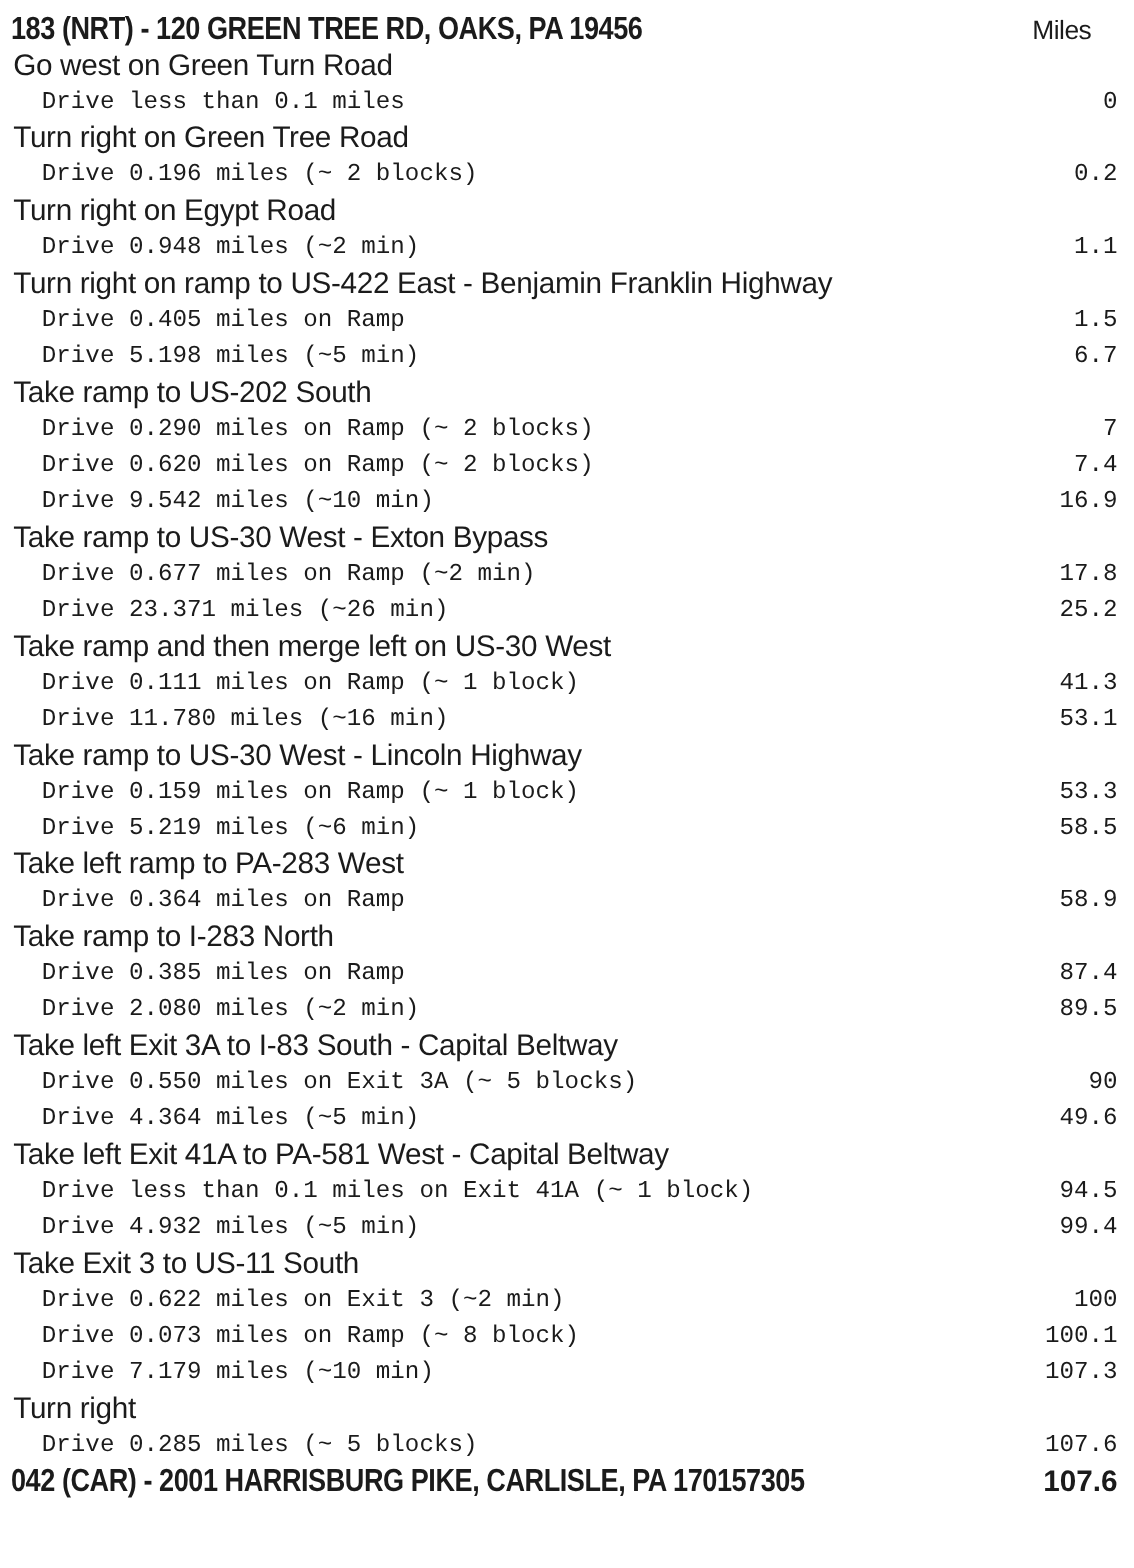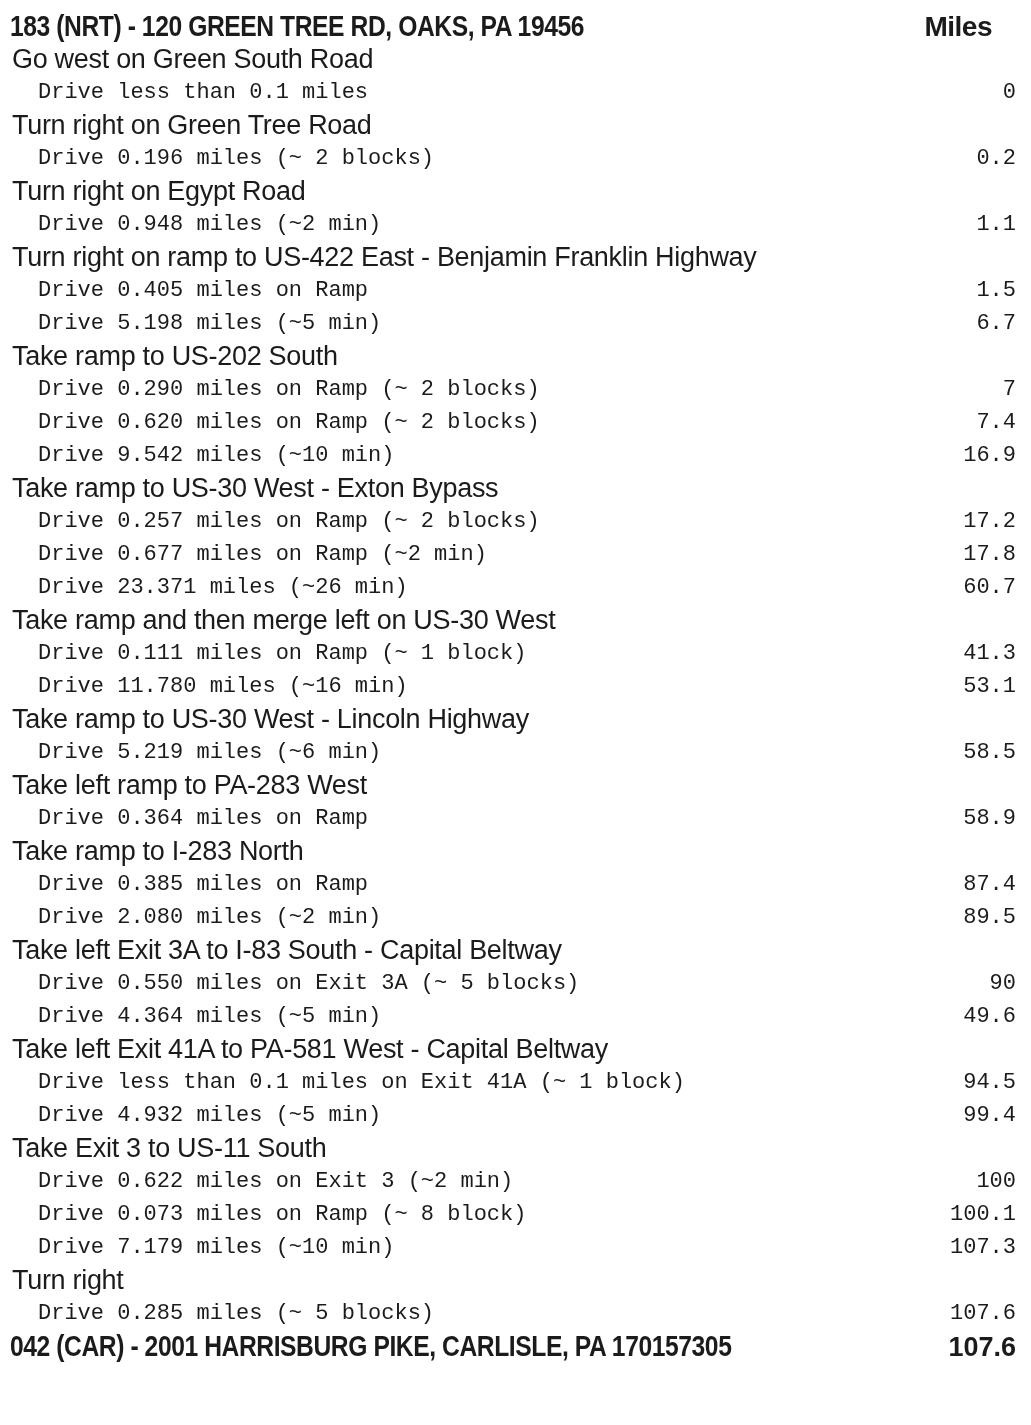--- a/index.html
+++ b/index.html
@@ -32,22 +32,22 @@
   .footer-row .doc-title {
     font-size: 29px;
     font-weight: bold;
     letter-spacing: -0.5px;
     display: inline-block;
     transform: scaleX(0.85);
     transform-origin: left center;
     flex: 1 1 auto;
   }
   .header-row .miles-label {
-    font-size: 28px;
-    font-weight: bold;
+    font-size: 24px;
+    font-weight: normal;
     letter-spacing: -0.5px;
     padding-right: 24px;
     flex: 0 0 auto;
   }
   .instruction-row {
     font-size: 27px;
     letter-spacing: -0.3px;
     padding-left: 2px;
   }
   .substep-row {
@@ -74,21 +74,21 @@
 
 <main class="page">
 
   <header class="row header-row">
     <span class="doc-title">183 (NRT) - 120 GREEN TREE RD, OAKS, PA 19456</span>
     <span class="miles-label">Miles</span>
   </header>
 
   <section id="steps">
       <div class="row instruction-row">
-        <span class="instruction-text">Go west on Green South Road</span>
+        <span class="instruction-text">Go west on Green Turn Road</span>
       </div>
       <div class="row substep-row">
         <span class="substep-text">Drive less than 0.1 miles</span>
         <span class="substep-miles">0</span>
       </div>
       <div class="row instruction-row">
         <span class="instruction-text">Turn right on Green Tree Road</span>
       </div>
       <div class="row substep-row">
         <span class="substep-text">Drive 0.196 miles (~ 2 blocks)</span>
@@ -124,44 +124,44 @@
         <span class="substep-miles">7.4</span>
       </div>
       <div class="row substep-row">
         <span class="substep-text">Drive 9.542 miles (~10 min)</span>
         <span class="substep-miles">16.9</span>
       </div>
       <div class="row instruction-row">
         <span class="instruction-text">Take ramp to US-30 West - Exton Bypass</span>
       </div>
       <div class="row substep-row">
-        <span class="substep-text">Drive 0.257 miles on Ramp (~ 2 blocks)</span>
-        <span class="substep-miles">17.2</span>
-      </div>
-      <div class="row substep-row">
         <span class="substep-text">Drive 0.677 miles on Ramp (~2 min)</span>
         <span class="substep-miles">17.8</span>
       </div>
       <div class="row substep-row">
         <span class="substep-text">Drive 23.371 miles (~26 min)</span>
-        <span class="substep-miles">60.7</span>
+        <span class="substep-miles">25.2</span>
       </div>
       <div class="row instruction-row">
         <span class="instruction-text">Take ramp and then merge left on US-30 West</span>
       </div>
       <div class="row substep-row">
         <span class="substep-text">Drive 0.111 miles on Ramp (~ 1 block)</span>
         <span class="substep-miles">41.3</span>
       </div>
       <div class="row substep-row">
         <span class="substep-text">Drive 11.780 miles (~16 min)</span>
         <span class="substep-miles">53.1</span>
       </div>
       <div class="row instruction-row">
         <span class="instruction-text">Take ramp to US-30 West - Lincoln Highway</span>
+      </div>
+      <div class="row substep-row">
+        <span class="substep-text">Drive 0.159 miles on Ramp (~ 1 block)</span>
+        <span class="substep-miles">53.3</span>
       </div>
       <div class="row substep-row">
         <span class="substep-text">Drive 5.219 miles (~6 min)</span>
         <span class="substep-miles">58.5</span>
       </div>
       <div class="row instruction-row">
         <span class="instruction-text">Take left ramp to PA-283 West</span>
       </div>
       <div class="row substep-row">
         <span class="substep-text">Drive 0.364 miles on Ramp</span>

